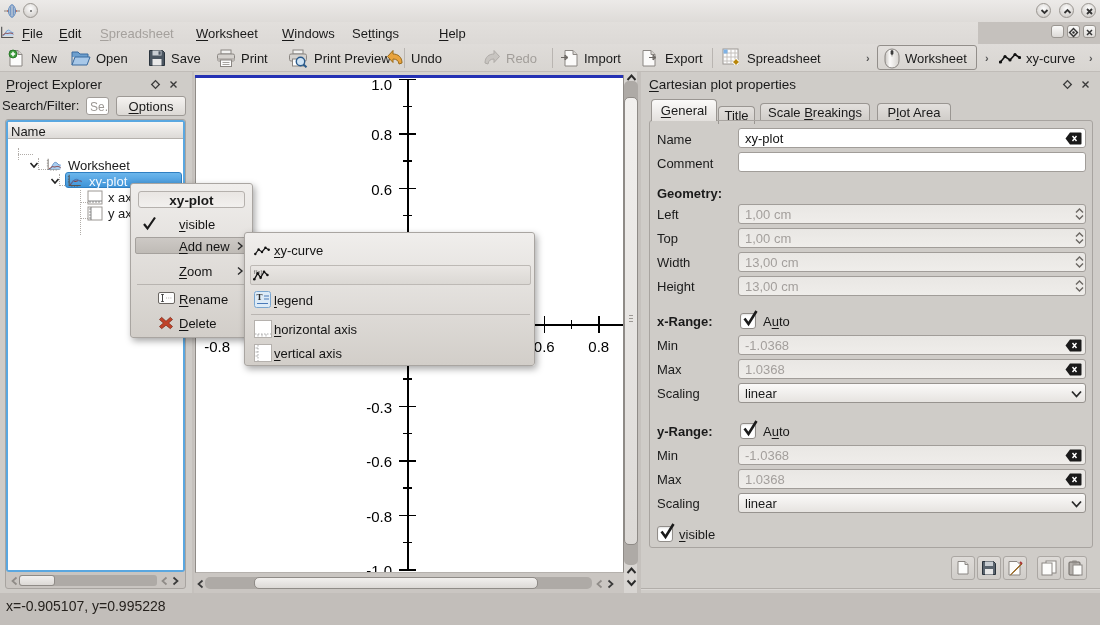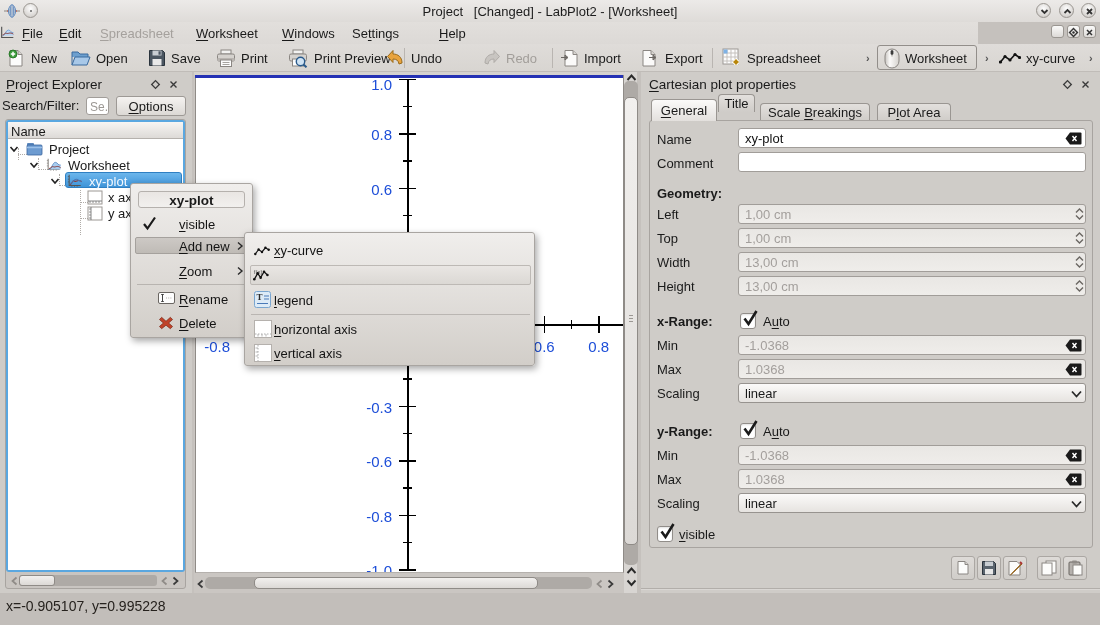--- a/index.html
+++ b/index.html
@@ -38,21 +38,21 @@
 #ltreehead { position:absolute; left:0px; top:0px; width:175px; height:17px;
   background:linear-gradient(#f7f5f3,#dddad7); border-bottom:1px solid #b5b1ad; }
 #lview { position:absolute; left:0px; top:18px; width:175px; height:430px; background:#fff; }
 .trow { position:absolute; left:-4px; width:177px; height:16px; }
 .lsbar { position:absolute; left:1px; top:453px; width:177px; height:16px; }
 
 #cview { position:absolute; left:194px; top:72px; width:443px; height:521px; background:#cac6c2; }
 #page { position:absolute; left:1px; top:1px; width:429px; height:500px; background:#fff; overflow:hidden; border-left:1px solid #8f8b87; border-right:1px solid #8f8b87; border-bottom:1px solid #b5b1ad; }
 
 .tickl { position:absolute; background:#000; }
-.plab { position:absolute; font-size:15px; color:#1d4ed8; }
+.plab { position:absolute; font-size:15px; color:#000000; }
 
 .groove { background:#aeaaa6; border-radius:3px; }
 .thumb { background:linear-gradient(#f2f0ee,#dcd9d6); border:1px solid #8f8b87; border-radius:3px; }
 .sarr { color:#3a3a3a; font-weight:bold; font-size:11px; line-height:10px; }
 
 #rdock { position:absolute; left:641px; top:72px; width:459px; height:521px; background:#cfccc8; }
 .tab { position:absolute; border:1px solid #9a9692; border-bottom:none; border-radius:4px 4px 0 0;
   text-align:center; font-size:13px; padding-top:3px; }
 #rframe { position:absolute; left:8px; top:48px; width:444px; height:428px;
   border:1px solid #a8a4a0; border-radius:3px; }
@@ -79,21 +79,20 @@
     <path d="M0 8h3 M13 8h3" stroke="#8a8682" stroke-width="1"></path>
     <path d="M3 8h2 M11 8h2" stroke="#b05a4a" stroke-width="1.3"></path>
     <ellipse cx="8" cy="8" rx="3.4" ry="6.2" fill="none" stroke="#5b87bd" stroke-width="0.9"></ellipse>
     <path d="M6.4 3.2v9.6 M8 1.4v13.2 M9.6 3.2v9.6" stroke="#5b87bd" stroke-width="0.9"></path>
     <path d="M4.8 5.5v5" stroke="#5b87bd" stroke-width="0.8"></path>
     <path d="M11.2 5.5v5" stroke="#5b87bd" stroke-width="0.8"></path>
   </svg>
   <div class="circbtn" style="left:23px;">
       <div style="position:absolute;left:6px;top:6px;width:2px;height:2px;background:#666;border-radius:50%"></div>
     </div>
-  <div id="titletext">Project &nbsp; [Changed] - LabPlot2 - [Worksheet]</div>
   <div class="circbtn" style="left:1036px;">
       <svg width="13" height="13" viewBox="0 0 13 13">
         <path d="M3.5 5l3 3 3-3" fill="none" stroke="#333" stroke-width="1.8"></path>
       </svg>
     </div>
   <div class="circbtn" style="left:1059px;">
       <svg width="13" height="13" viewBox="0 0 13 13">
         <path d="M3.5 8l3-3 3 3" fill="none" stroke="#333" stroke-width="1.8"></path>
       </svg>
     </div>
@@ -269,31 +268,20 @@
       <div class="abs" style="left:10px;top:8px;width:1px;height:12px;border-left:1px dotted #b0aca8"></div>
       <div class="abs" style="left:10px;top:14px;width:15px;height:1px;border-top:1px dotted #b0aca8"></div>
       <div class="abs" style="left:30px;top:18px;width:1px;height:12px;border-left:1px dotted #b0aca8"></div>
       <div class="abs" style="left:30px;top:29px;width:12px;height:1px;border-top:1px dotted #b0aca8"></div>
       <div class="abs" style="left:51px;top:34px;width:1px;height:12px;border-left:1px dotted #b0aca8"></div>
       <div class="abs" style="left:51px;top:45px;width:12px;height:1px;border-top:1px dotted #b0aca8"></div>
       <div class="abs" style="left:72px;top:50px;width:1px;height:45px;border-left:1px dotted #b0aca8"></div>
       <div class="abs" style="left:72px;top:62px;width:12px;height:1px;border-top:1px dotted #b0aca8"></div>
       <div class="abs" style="left:72px;top:78px;width:12px;height:1px;border-top:1px dotted #b0aca8"></div>
 
-      <div class="trow" style="top:1px">
-        <svg class="abs" style="left:5px;top:4px" width="10" height="8" viewBox="0 0 10 8">
-              <path d="M1.5 2l3.5 4 3.5-4" fill="none" stroke="#222" stroke-width="1.6"></path>
-            </svg>
-        <svg class="abs" style="left:22px;top:0px" width="17" height="15" viewBox="0 0 17 15">
-              <rect x="1" y="2" width="7" height="4" rx="1" fill="#5c88bd"></rect>
-              <rect x="1" y="4" width="15" height="10" rx="1" fill="#6d9bd0" stroke="#3a66a0" stroke-width="0.8"></rect>
-              <path d="M1 6.5h15" stroke="#9cc0e8" stroke-width="1.4"></path>
-            </svg>
-        <span class="abs" style="left:45px;top:1px">Project</span>
-      </div>
       <div class="trow" style="top:17px">
         <svg class="abs" style="left:25px;top:4px" width="10" height="8" viewBox="0 0 10 8">
               <path d="M1.5 2l3.5 4 3.5-4" fill="none" stroke="#222" stroke-width="1.6"></path>
             </svg>
         <svg class="abs" style="left:41px;top:0px" width="17" height="16" viewBox="0 0 18 18">
           <path d="M3 2v12h13" stroke="#8a8682" stroke-width="1.2" fill="none"></path>
           <path d="M4 14 C7 14 8 6 11 6 C14 6 14 10 17 9 L17 14 Z" fill="#a8cdf0"></path>
           <path d="M4 14 C7 14 8 6 11 6 C14 6 14 10 17 9" stroke="#6a96c8" stroke-width="1.1" fill="none"></path>
           <path d="M4 13 C6 13 7 10 9 11 C11 12 13 9 17 12" stroke="#8a3a3a" stroke-width="1.1" fill="none"></path>
           <path d="M3 4h-1.5M3 7h-1.5M3 10h-1.5M6 14v1.5M9 14v1.5M12 14v1.5" stroke="#8a8682" stroke-width="0.8"></path>
@@ -438,21 +426,21 @@
 
 <div id="rdock">
   <div class="abs" style="left:8px;top:5px;font-size:13.5px"><u>C</u>artesian plot properties</div>
   <svg class="abs" style="left:421px;top:7px" width="11" height="11" viewBox="0 0 11 11">
       <rect x="2.8" y="2.8" width="5.4" height="5.4" fill="none" stroke="#3a3a3a" stroke-width="1.3" transform="rotate(45 5.5 5.5)"></rect>
     </svg>
   <svg class="abs" style="left:439px;top:7px" width="11" height="11" viewBox="0 0 11 11">
       <path d="M2.5 2.5l6 6M8.5 2.5l-6 6" stroke="#3a3a3a" stroke-width="1.4"></path>
     </svg>
   <div class="tab" style="left:10px;top:27px;width:66px;height:22px;background:linear-gradient(#fbfaf9,#e3e0dd);z-index:3"><u>G</u>eneral</div>
-  <div class="tab" style="left:77px;top:22px;width:37px;height:18px;background:linear-gradient(#e3e0dd,#cfccc8);padding-top:1px">Title</div>
+  <div class="tab" style="left:77px;top:34px;width:37px;height:18px;background:linear-gradient(#e3e0dd,#cfccc8);padding-top:1px">Title</div>
   <div class="tab" style="left:119px;top:31px;width:110px;height:18px;background:linear-gradient(#e3e0dd,#cfccc8);padding-top:1px">Scale <u>B</u>reakings</div>
   <div class="tab" style="left:236px;top:31px;width:74px;height:18px;background:linear-gradient(#e3e0dd,#cfccc8);padding-top:1px">P<u>l</u>ot Area</div>
   <div id="rframe">
     <div class="flabel" style="top:11px">Name</div>
     <div class="field" style="top:7px">xy-plot</div>
     <svg class="abs" style="left:415px;top:11px" width="17" height="13" viewBox="0 0 17 13">
         <path d="M5 0.5h10.5a1 1 0 0 1 1 1v10a1 1 0 0 1-1 1H5L0.5 6.5z" fill="#1a1a1a"></path>
         <path d="M7.5 4l4 5M11.5 4l-4 5" stroke="#fff" stroke-width="1.4"></path>
       </svg>
     <div class="flabel" style="top:35px">Comment</div>

